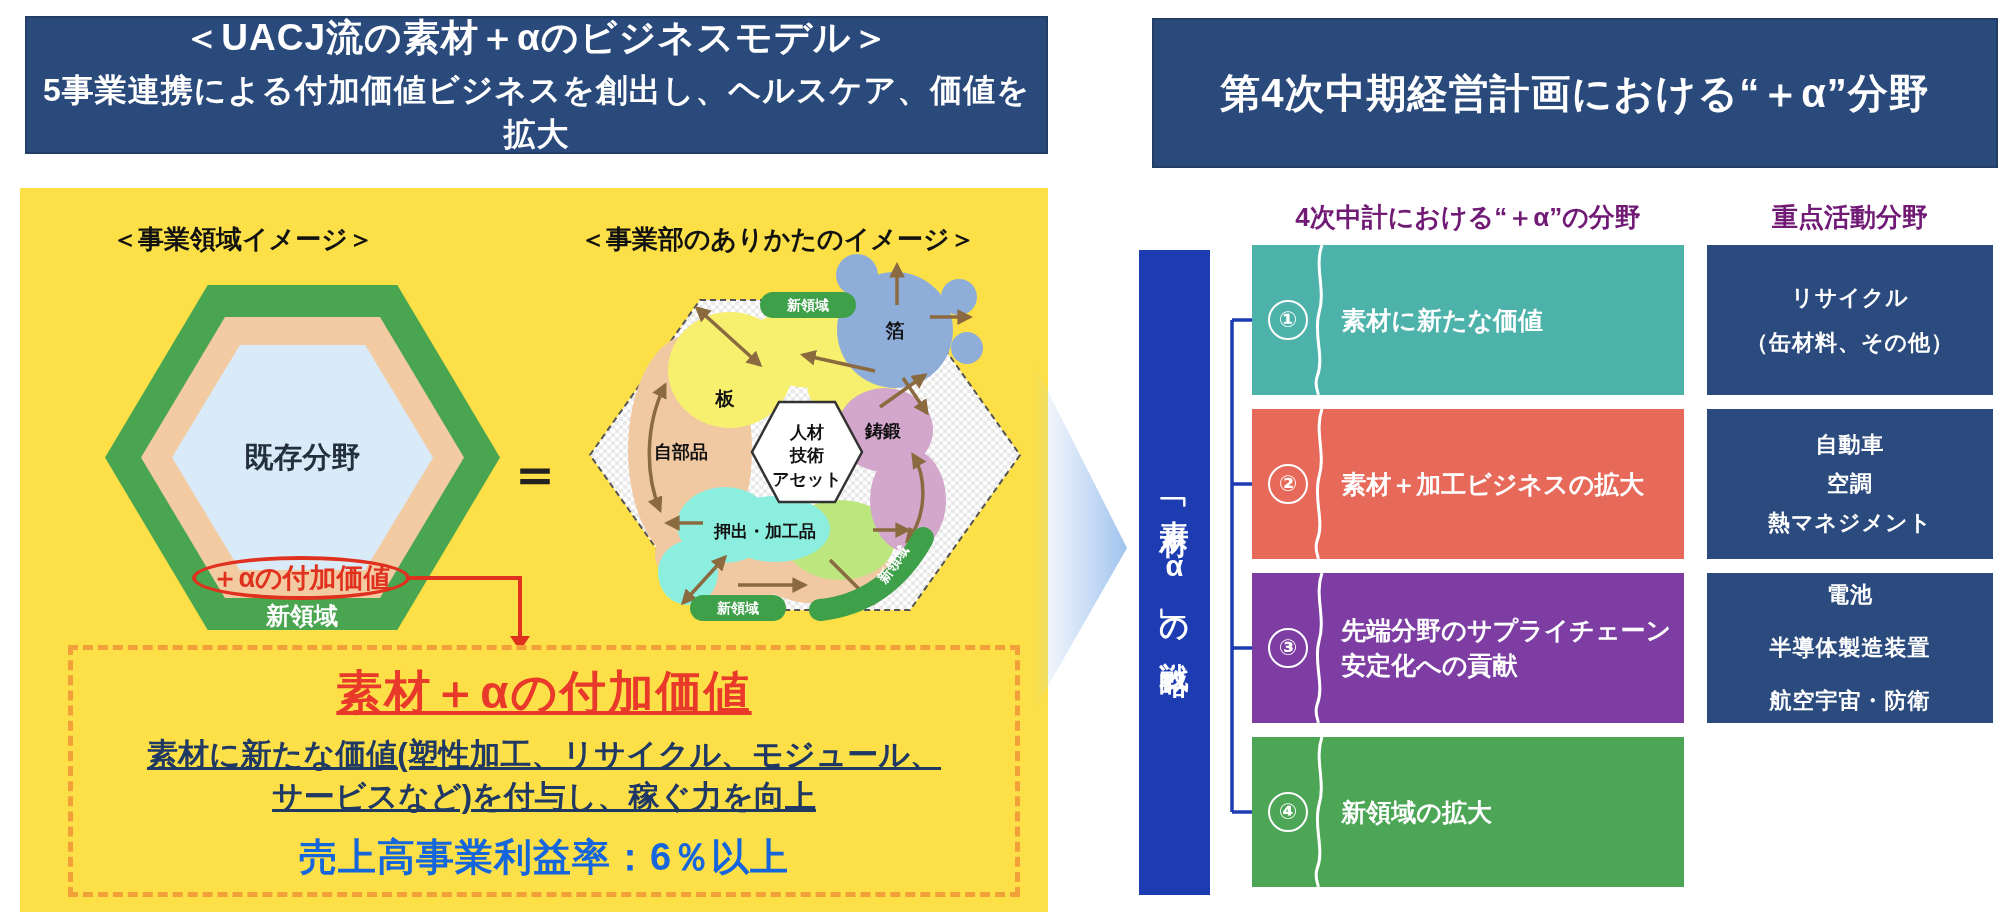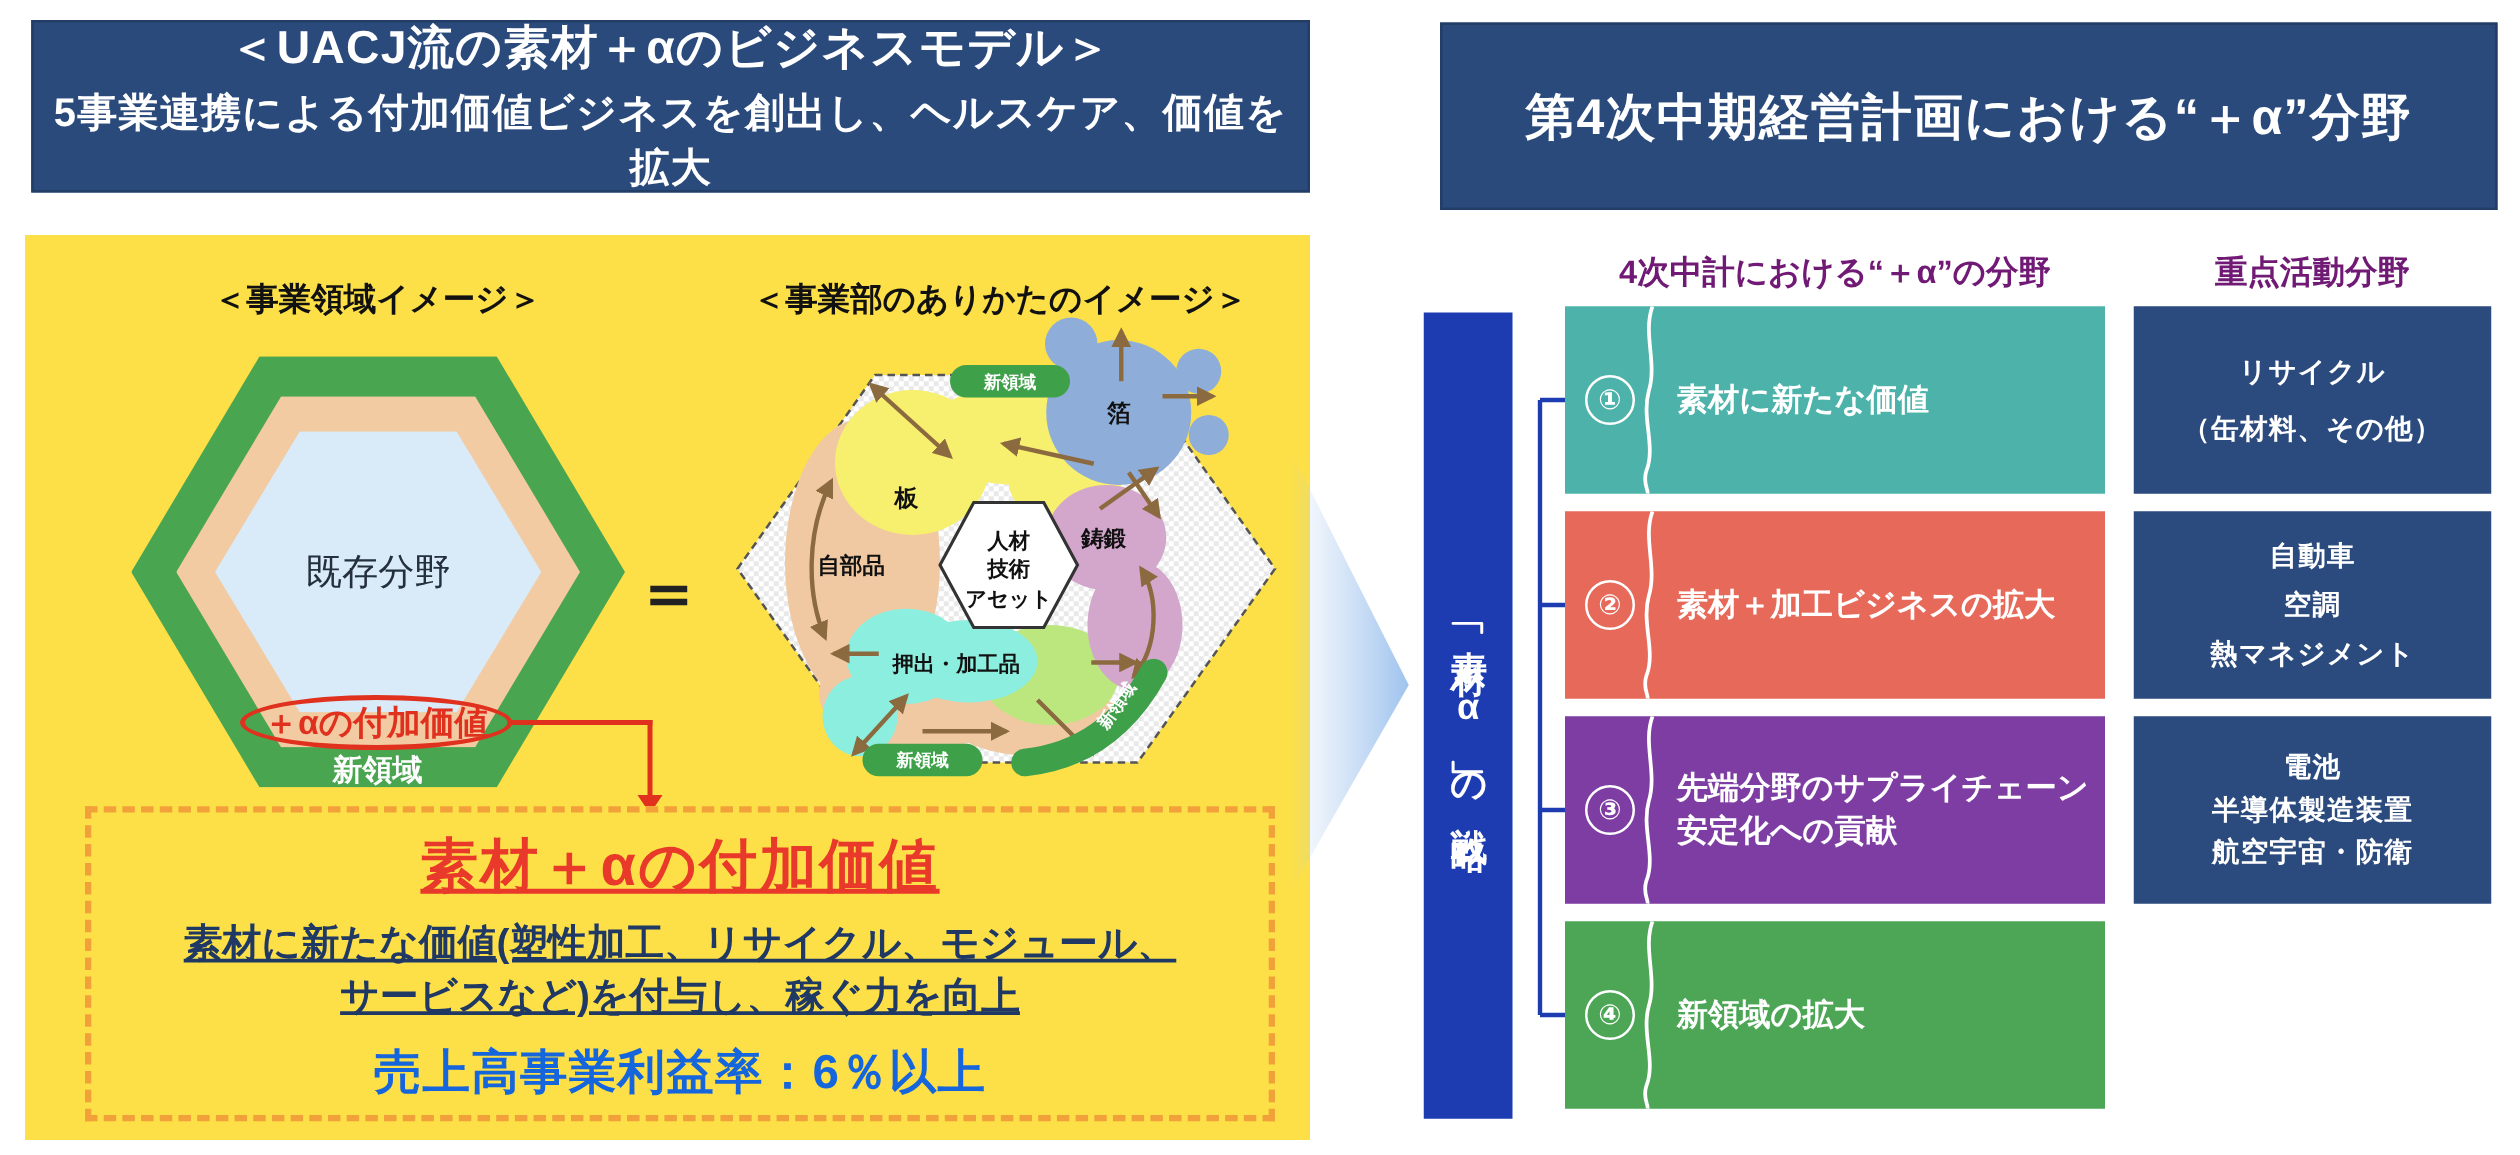--- a/index.html
+++ b/index.html
@@ -9,24 +9,24 @@
 
   
   .hdr{background:#2a4a7c;border:2px solid #223d66;color:#fff;display:flex;flex-direction:column;
        justify-content:center;align-items:center;text-align:center;box-sizing:border-box;}
   .hdr-l1{font-size:37px;font-weight:bold;letter-spacing:1px;}
   .hdr-l2{font-size:32px;font-weight:bold;margin-top:6px;letter-spacing:1px;}
   .hdr-r1{font-size:40px;font-weight:bold;letter-spacing:1px;}
 
   
   .panel{background:#fde047;}
-  .diag-title{font-size:26px;font-weight:bold;color:#111;text-align:center;}
+  .diag-title{font-size:26px;font-weight:bold;color:#111;}
 
   .hex{clip-path:polygon(26% 0,74% 0,100% 50%,74% 100%,26% 100%,0 50%);}
-  .hex-label{display:flex;align-items:center;justify-content:center;font-size:29px;font-weight:normal;color:#25303d;}
+  .hex-label{display:flex;align-items:center;justify-content:center;font-size:29px;font-weight:bold;color:#25303d;}
 
   .ellipse-badge{border:4px solid #e0301e;border-radius:50%;display:flex;align-items:center;justify-content:center;
                  color:#e0301e;font-size:27px;font-weight:bold;box-sizing:border-box;}
   .shinryoiki{color:#fff;font-size:24px;font-weight:bold;text-align:center;}
 
   .red-line{background:#e0301e;}
   .red-arrowhead{width:0;height:0;border-left:10px solid transparent;border-right:10px solid transparent;
                  border-top:15px solid #e0301e;}
 
   .equals{font-size:54px;font-weight:bold;color:#222;}
@@ -227,21 +227,21 @@
     <div class="navy-line">熱マネジメント</div>
   </div>
 
   <div class="abs mid-box" style="left: 1252px; top: 573px; width: 432px; height: 150px; background: rgb(125, 61, 163);">
     <div class="num-circle">③</div>
     <svg width="24" height="150">
       <path d="M14,0 C6,22 18,45 11,68 C5,90 17,112 9,132 C6,142 11,147 10,150" stroke="#fff" stroke-width="3" fill="none"></path>
     </svg>
     <div class="mid-label">先端分野のサプライチェーン安定化への貢献</div>
   </div>
-  <div class="abs navy-box" style="left:1707px;top:573px;width:286px;height:150px;gap:4px;">
+  <div class="abs navy-box" style="left:1707px;top:573px;width:286px;height:150px;gap:23px;">
     <div class="navy-line">電池</div>
     <div class="navy-line">半導体製造装置</div>
     <div class="navy-line">航空宇宙・防衛</div>
   </div>
 
   <div class="abs mid-box" style="left: 1252px; top: 737px; width: 432px; height: 150px; background: rgb(76, 166, 86);">
     <div class="num-circle">④</div>
     <svg width="24" height="150">
       <path d="M14,0 C6,22 18,45 11,68 C5,90 17,112 9,132 C6,142 11,147 10,150" stroke="#fff" stroke-width="3" fill="none"></path>
     </svg>

